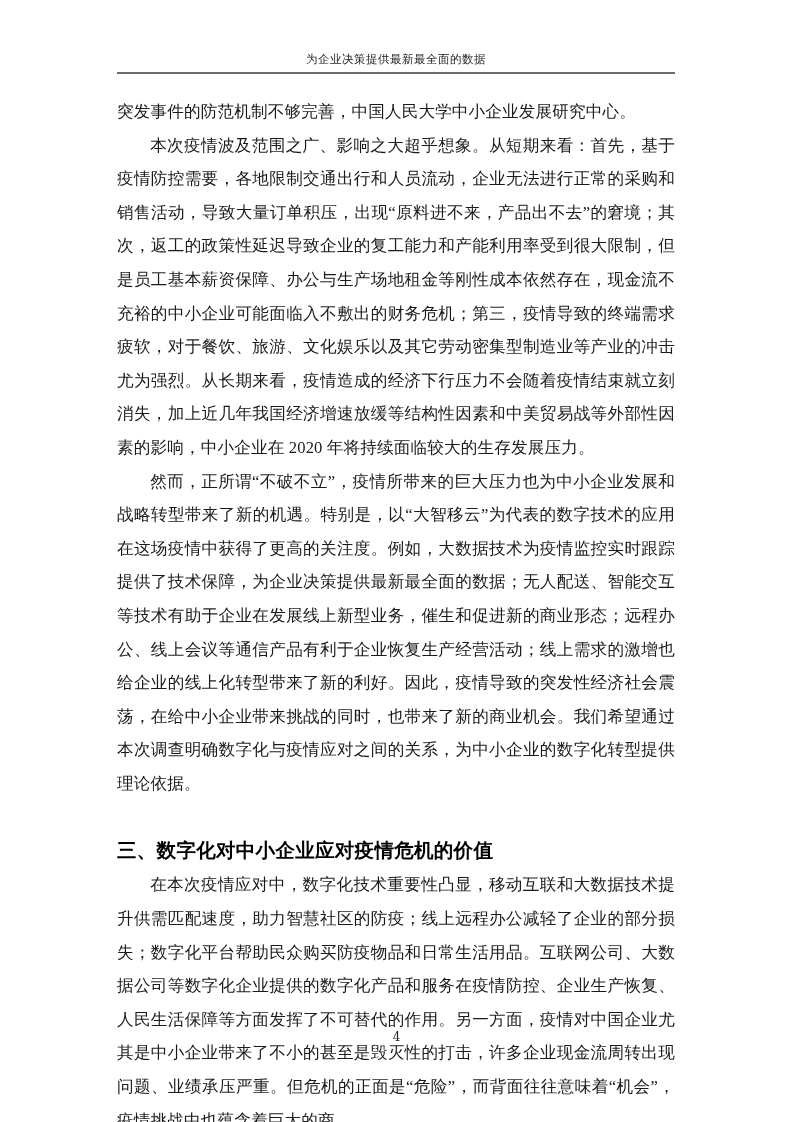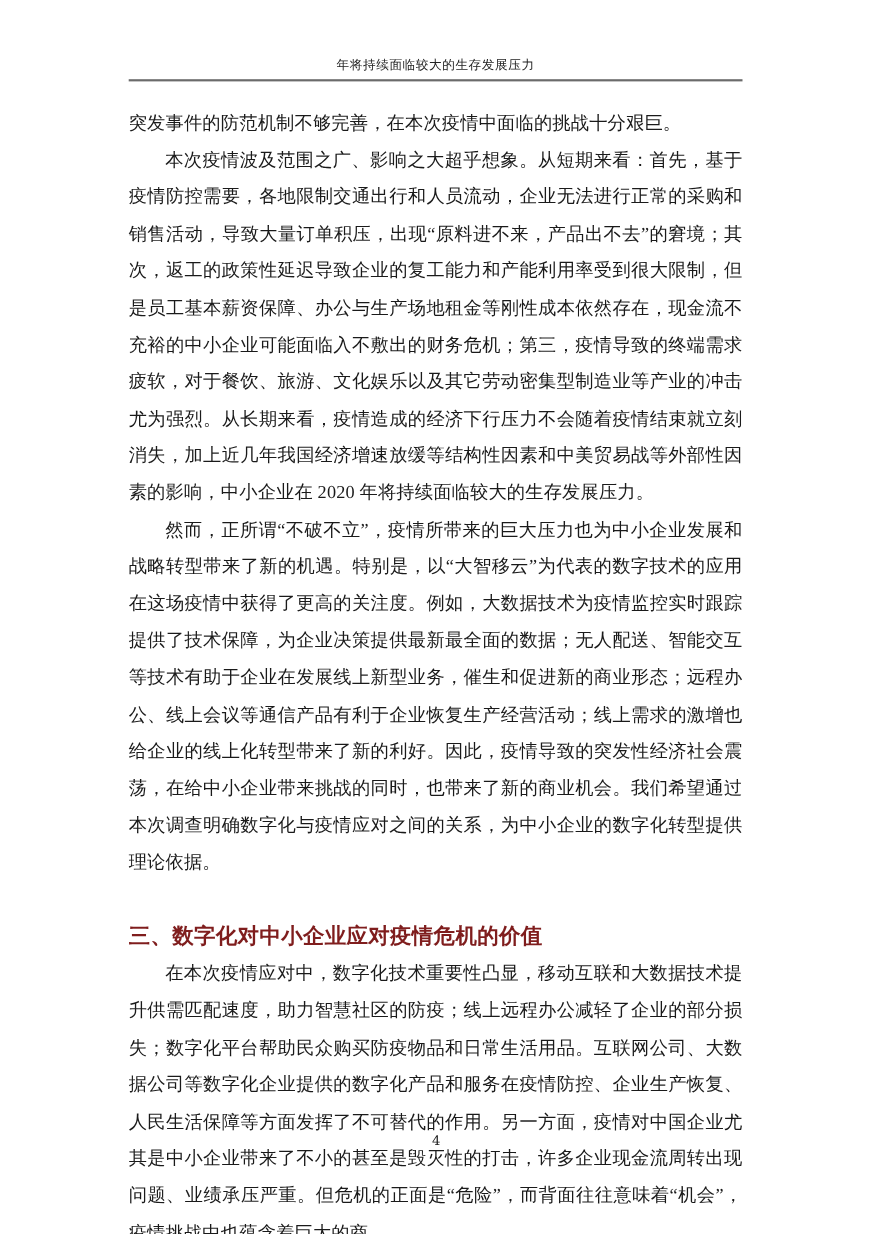--- a/index.html
+++ b/index.html
@@ -52,44 +52,44 @@
       text-indent: 2em;
       font-family: Liberation Serif, serif;
     }
     .section-heading {
       margin: 36px 0 0 0;
       font-family: "DejaVu Sans", "Liberation Sans", sans-serif;
       font-weight: bold;
       font-size: 19.5px;
       line-height: 30px;
       letter-spacing: 0.3px;
-      color: #7f1d1d;
+      color: #000000;
     }
     .section-para {
       margin-top: 2px;
     }
     .page-number {
       position: absolute;
       left: 0;
       width: 793px;
       top: 1030px;
       text-align: center;
       font-size: 12px;
       line-height: 14px;
       color: #222;
     }
   </style>
 </head>
 <body>
 
-<div class="page-header">年将持续面临较大的生存发展压力</div>
+<div class="page-header">为企业决策提供最新最全面的数据</div>
 <div class="header-rule"></div>
 
 <div class="body-text">
-  <p class="para">突发事件的防范机制不够完善，在本次疫情中面临的挑战十分艰巨。</p>
+  <p class="para">突发事件的防范机制不够完善，中国人民大学中小企业发展研究中心。</p>
   <p class="para indent">本次疫情波及范围之广、影响之大超乎想象。从短期来看：首先，基于疫情防控需要，各地限制交通出行和人员流动，企业无法进行正常的采购和销售活动，导致大量订单积压，出现“原料进不来，产品出不去”的窘境；其次，返工的政策性延迟导致企业的复工能力和产能利用率受到很大限制，但是员工基本薪资保障、办公与生产场地租金等刚性成本依然存在，现金流不充裕的中小企业可能面临入不敷出的财务危机；第三，疫情导致的终端需求疲软，对于餐饮、旅游、文化娱乐以及其它劳动密集型制造业等产业的冲击尤为强烈。从长期来看，疫情造成的经济下行压力不会随着疫情结束就立刻消失，加上近几年我国经济增速放缓等结构性因素和中美贸易战等外部性因素的影响，中小企业在 2020 年将持续面临较大的生存发展压力。</p>
   <p class="para indent">然而，正所谓“不破不立”，疫情所带来的巨大压力也为中小企业发展和战略转型带来了新的机遇。特别是，以“大智移云”为代表的数字技术的应用在这场疫情中获得了更高的关注度。例如，大数据技术为疫情监控实时跟踪提供了技术保障，为企业决策提供最新最全面的数据；无人配送、智能交互等技术有助于企业在发展线上新型业务，催生和促进新的商业形态；远程办公、线上会议等通信产品有利于企业恢复生产经营活动；线上需求的激增也给企业的线上化转型带来了新的利好。因此，疫情导致的突发性经济社会震荡，在给中小企业带来挑战的同时，也带来了新的商业机会。我们希望通过本次调查明确数字化与疫情应对之间的关系，为中小企业的数字化转型提供理论依据。</p>
 
   <h2 class="section-heading">三、数字化对中小企业应对疫情危机的价值</h2>
   <p class="para indent section-para">在本次疫情应对中，数字化技术重要性凸显，移动互联和大数据技术提升供需匹配速度，助力智慧社区的防疫；线上远程办公减轻了企业的部分损失；数字化平台帮助民众购买防疫物品和日常生活用品。互联网公司、大数据公司等数字化企业提供的数字化产品和服务在疫情防控、企业生产恢复、人民生活保障等方面发挥了不可替代的作用。另一方面，疫情对中国企业尤其是中小企业带来了不小的甚至是毁灭性的打击，许多企业现金流周转出现问题、业绩承压严重。但危机的正面是“危险”，而背面往往意味着“机会”，疫情挑战中也蕴含着巨大的商</p>
 </div>
 
 <div class="page-number">4</div>
 
 </body></html>

